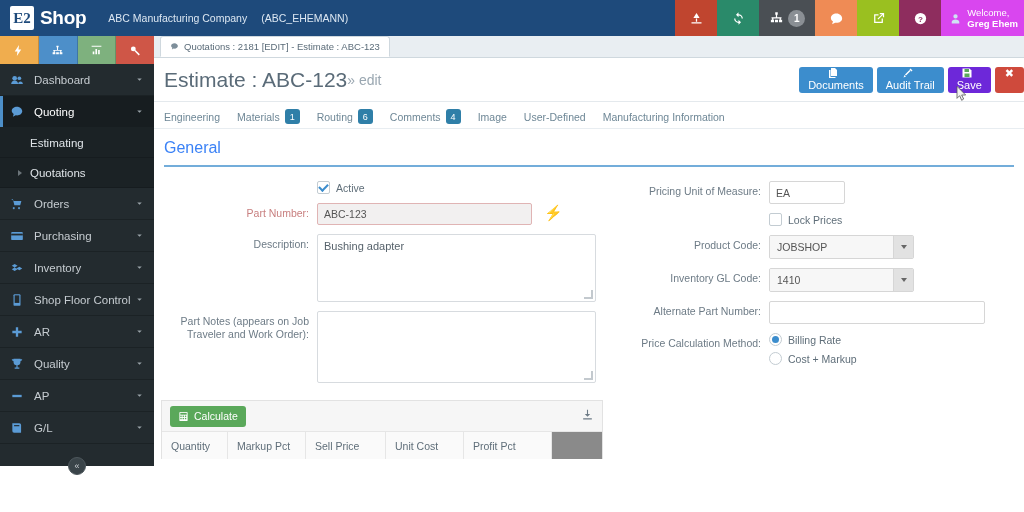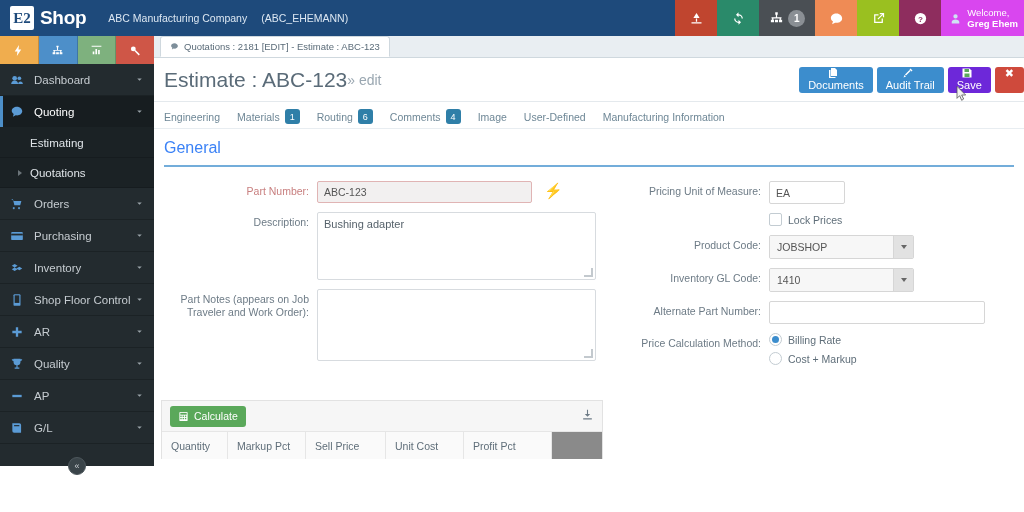--- a/index.html
+++ b/index.html
@@ -541,20 +541,27 @@
     </div>
 
     <div class="section-head">
       <div class="section-title">General</div>
     </div>
     <div class="section-rule"></div>
 
     <div class="form-wrap">
 
       <div class="col-left">
+        <div class="frow">
+          <div class="flabel"></div>
+          <div class="cbrow">
+            <span class="cb on"></span>
+            <span class="cbtext">Active</span>
+          </div>
+        </div>
 
         <div class="frow">
           <div class="flabel req">Part Number:</div>
           <div class="inp err" style="width:215px;">ABC-123</div>
           <span class="bolt">⚡</span>
         </div>
 
         <div class="frow">
           <div class="flabel">Description:</div>
           <div class="ta" style="width:279px;height:68px;">Bushing adapter</div>

